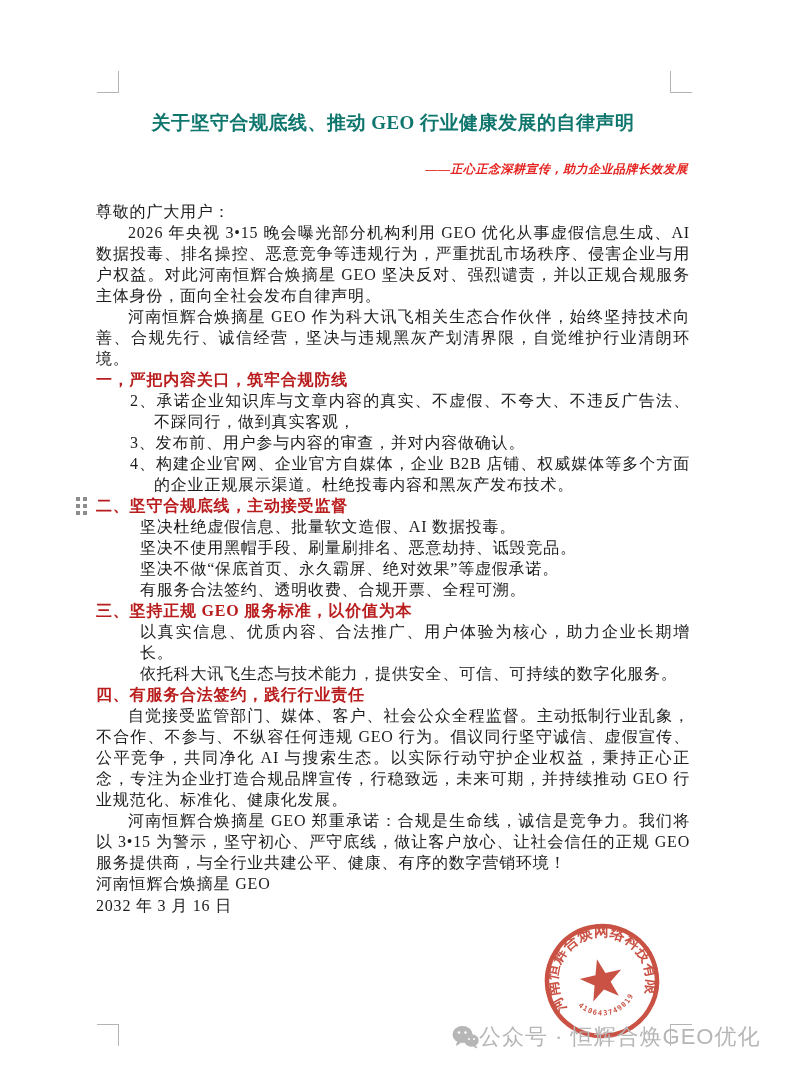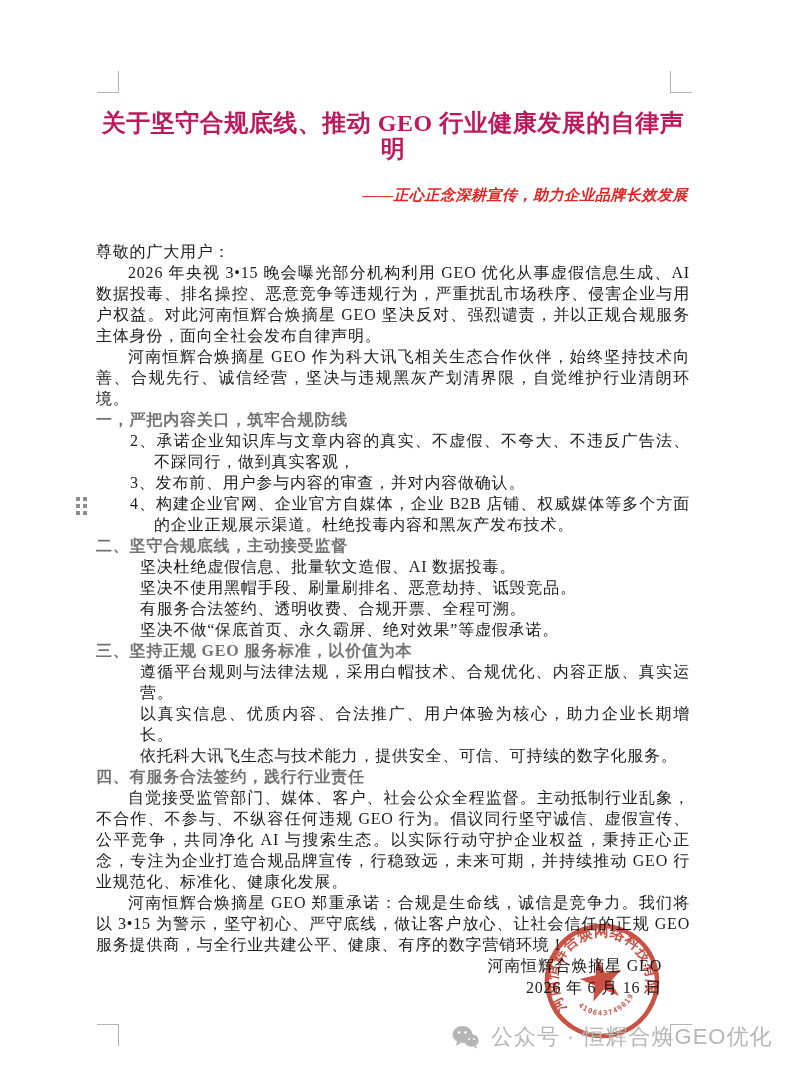--- a/index.html
+++ b/index.html
@@ -15,49 +15,49 @@
   .corner.bl{left:97px;top:1024px;border-right:1px solid #b3b3b3;border-top:1px solid #b3b3b3;}
   .corner.br{left:670px;top:1024px;border-left:1px solid #b3b3b3;border-top:1px solid #b3b3b3;}
 
   .dots{position:absolute;left:76px;top:497px;display:grid;
     grid-template-columns:4px 4px;grid-auto-rows:4px;gap:3px;}
   .dots span{width:4px;height:4px;background:#8d8d8d;display:block;}
 
   .content{position:absolute;left:96px;top:0;width:594px;}
 
   .doc-title{
-    margin-top:110px;text-align:center;color:#be185d;font-weight:bold;
-    font-size:24px;line-height:26px;letter-spacing:0.5px;
+    margin-top:110px;text-align:center;color:#0f766e;font-weight:bold;
+    font-size:19px;line-height:26px;letter-spacing:0.5px;
   }
   .doc-subtitle{
     margin-top:22px;text-align:right;color:#e42320;font-weight:bold;
-    font-style:italic;font-size:15px;line-height:22px;letter-spacing:0.5px;padding-right:2px;
+    font-style:italic;font-size:12px;line-height:22px;letter-spacing:0.5px;padding-right:2px;
   }
   .body-text{
-    margin-top:35px;font-size:16px;line-height:21px;color:#1c1c1c;
+    margin-top:21px;font-size:16px;line-height:21px;color:#1c1c1c;
     letter-spacing:0.8px;text-align:justify;
   }
   .body-text div{margin:0;}
   .para{text-indent:2em;}
-  .heading{font-weight:bold;color:#737373;}
+  .heading{font-weight:bold;color:#b91c1c;}
   .num-item{padding-left:58px;text-indent:-24px;}
   .plain-item{padding-left:44px;}
 
   .signature{
-    margin-top:22px;text-align:right;padding-right:28px;
+    margin-top:22px;text-align:left;padding-right:28px;
     font-size:16px;line-height:22px;color:#1c1c1c;letter-spacing:0.8px;
   }
 
   .stamp{
     position:absolute;left:543px;top:922px;width:118px;height:118px;
     transform:rotate(-13deg);opacity:0.88;mix-blend-mode:multiply;z-index:5;
   }
 
   .footer{
-    position:absolute;left:452px;top:1022px;display:flex;align-items:center;gap:12px;
+    position:absolute;left:452px;top:1022px;display:flex;align-items:center;gap:0;
     color:#b6b6b6;font-family:"Liberation Sans","DejaVu Sans",sans-serif;
     font-size:22px;letter-spacing:1px;z-index:6;
   }
   .footer .wx-icon{width:27px;height:24px;flex:0 0 auto;}
 </style>
 </head>
 <body>
 
 <div class="corner tl"></div>
 <div class="corner tr"></div>
@@ -83,35 +83,34 @@
     <div class="para">河南恒辉合焕摘星 GEO 作为科大讯飞相关生态合作伙伴，始终坚持技术向善、合规先行、诚信经营，坚决与违规黑灰产划清界限，自觉维护行业清朗环境。</div>
 
     <div class="heading">一，严把内容关口，筑牢合规防线</div>
     <div class="num-item">2、承诺企业知识库与文章内容的真实、不虚假、不夸大、不违反广告法、不踩同行，做到真实客观，</div>
     <div class="num-item">3、发布前、用户参与内容的审查，并对内容做确认。</div>
     <div class="num-item">4、构建企业官网、企业官方自媒体，企业 B2B 店铺、权威媒体等多个方面的企业正规展示渠道。杜绝投毒内容和黑灰产发布技术。</div>
 
     <div class="heading">二、坚守合规底线，主动接受监督</div>
     <div class="plain-item">坚决杜绝虚假信息、批量软文造假、AI 数据投毒。</div>
     <div class="plain-item">坚决不使用黑帽手段、刷量刷排名、恶意劫持、诋毁竞品。</div>
+    <div class="plain-item">坚决不做“保底首页、永久霸屏、绝对效果”等虚假承诺。</div>
     <div class="plain-item">有服务合法签约、透明收费、合规开票、全程可溯。</div>
-    <div class="plain-item">坚决不做“保底首页、永久霸屏、绝对效果”等虚假承诺。</div>
 
     <div class="heading">三、坚持正规 GEO 服务标准，以价值为本</div>
-    <div class="plain-item">遵循平台规则与法律法规，采用白帽技术、合规优化、内容正版、真实运营。</div>
     <div class="plain-item">以真实信息、优质内容、合法推广、用户体验为核心，助力企业长期增长。</div>
     <div class="plain-item">依托科大讯飞生态与技术能力，提供安全、可信、可持续的数字化服务。</div>
 
     <div class="heading">四、有服务合法签约，践行行业责任</div>
     <div class="para">自觉接受监管部门、媒体、客户、社会公众全程监督。主动抵制行业乱象，不合作、不参与、不纵容任何违规 GEO 行为。倡议同行坚守诚信、虚假宣传、公平竞争，共同净化 AI 与搜索生态。以实际行动守护企业权益，秉持正心正念，专注为企业打造合规品牌宣传，行稳致远，未来可期，并持续推动 GEO 行业规范化、标准化、健康化发展。</div>
     <div class="para">河南恒辉合焕摘星 GEO 郑重承诺：合规是生命线，诚信是竞争力。我们将以 3•15 为警示，坚守初心、严守底线，做让客户放心、让社会信任的正规 GEO 服务提供商，与全行业共建公平、健康、有序的数字营销环境！</div>
 
     <div class="signature">
       <div>河南恒辉合焕摘星 GEO</div>
-      <div>2026 年 6 月 16 日</div>
+      <div>2032 年 3 月 16 日</div>
     </div>
   </div>
 </div>
 
 <div class="stamp">
   <svg width="118" height="118" viewBox="0 0 116 116">
     <defs>
       <path id="seal-top-arc" d="M 18.1,76.6 A 44,44 0 1 1 97.9,76.6" fill="none"></path>
       <path id="seal-bottom-arc" d="M 28.6,75 A 34,34 0 0 0 87.4,75" fill="none"></path>
     </defs>

